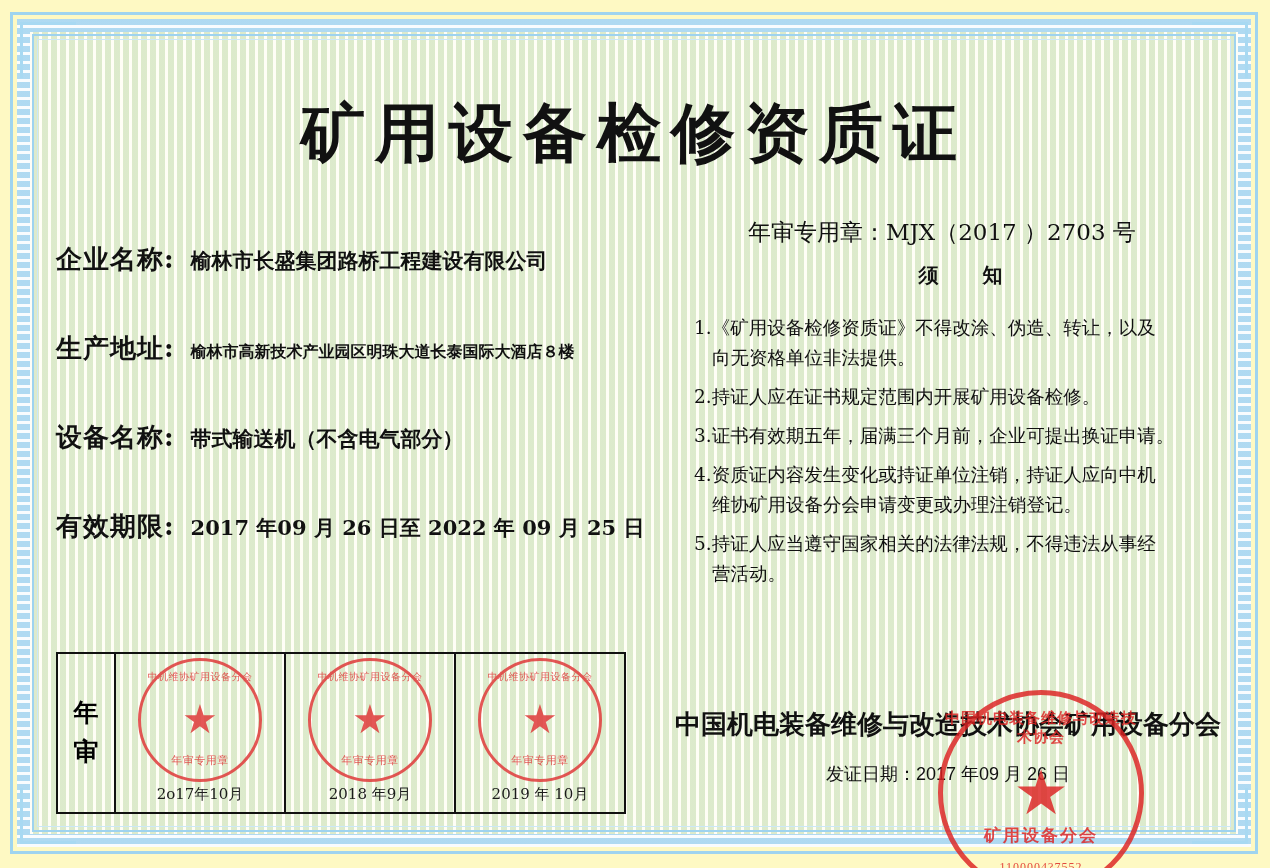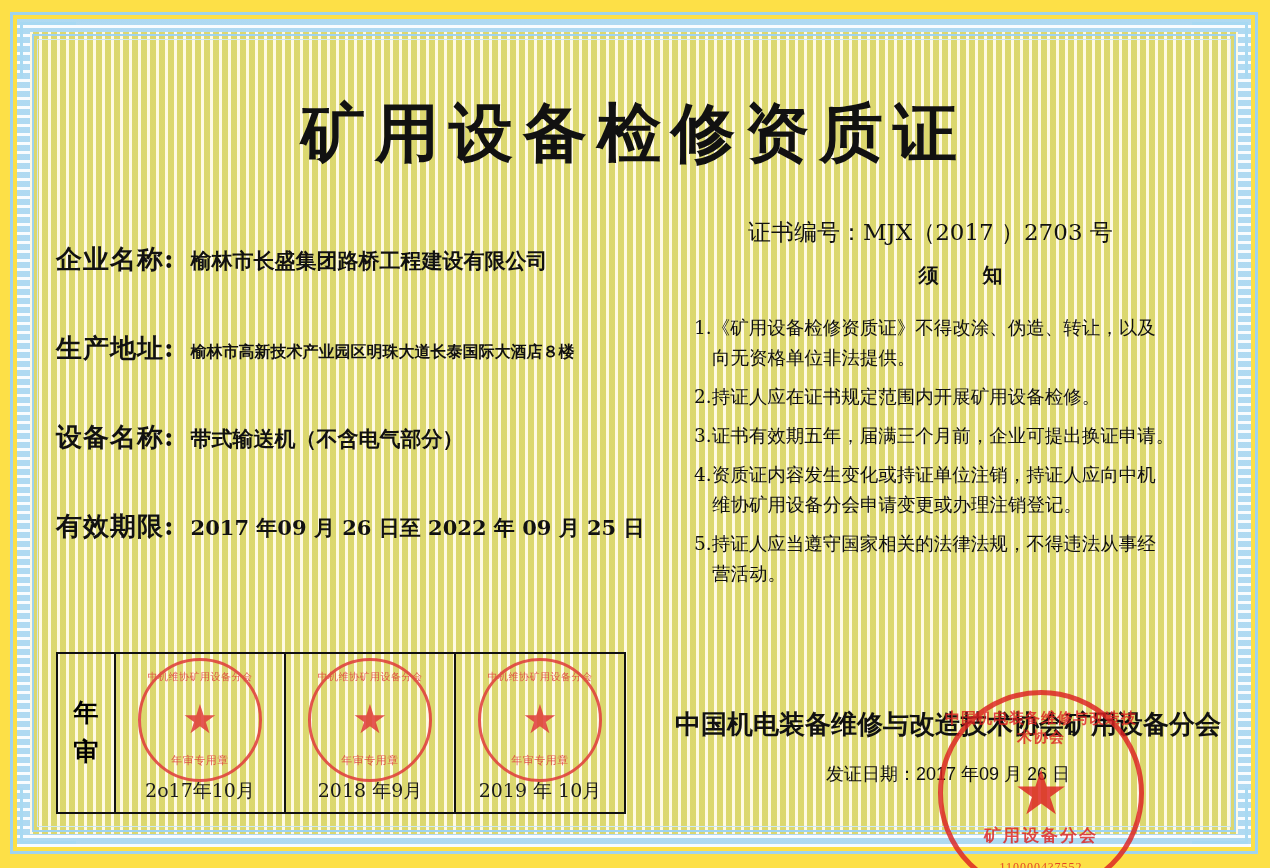--- a/index.html
+++ b/index.html
@@ -13,21 +13,21 @@
     font-family: "Liberation Serif", serif;
     overflow: hidden;
   }
 
   
   #certificate {
     position: absolute;
     left: 0; top: 0;
     width: 1270px;
     height: 868px;
-    background: #fde047;
+    background: #fef9c3;
     box-sizing: border-box;
   }
 
   .border-outer {
     position: absolute;
     left: 10px; top: 12px;
     right: 12px; bottom: 14px;
     border: 3px solid #9fd4ef;
     box-sizing: border-box;
   }
@@ -229,21 +229,21 @@
     flex: 1;
     border-right: 2px solid #111;
     position: relative;
     display: flex;
     flex-direction: column;
     justify-content: flex-end;
   }
   .annual-cell:last-child { border-right: none; }
   .annual-date {
     text-align: center;
-    font-size: 19px;
+    font-size: 15px;
     color: #1b1b1b;
     padding-bottom: 8px;
     white-space: nowrap;
     font-family: "DejaVu Serif", "Liberation Serif", serif;
   }
   .annual-date.blank { color: #111; font-size: 18px; }
 
   
   .stamp-small {
     position: absolute;
@@ -335,21 +335,21 @@
   <div class="corner tl"></div>
   <div class="corner tr"></div>
   <div class="corner bl"></div>
   <div class="corner br"></div>
 
   <div class="content">
 
     <div class="title">矿用设备检修资质证</div>
 
     <div class="cert-no">
-      <span>证书编号：</span><span>MJX（2017 ）2703  号</span>
+      <span>年审专用章：</span><span>MJX（2017 ）2703  号</span>
     </div>
 
     <div class="left-col">
 
       <div class="field">
         <span class="field-label">企业名称:</span>
         <span class="field-value medium">榆林市长盛集团路桥工程建设有限公司</span>
       </div>
 
       <div class="field">

